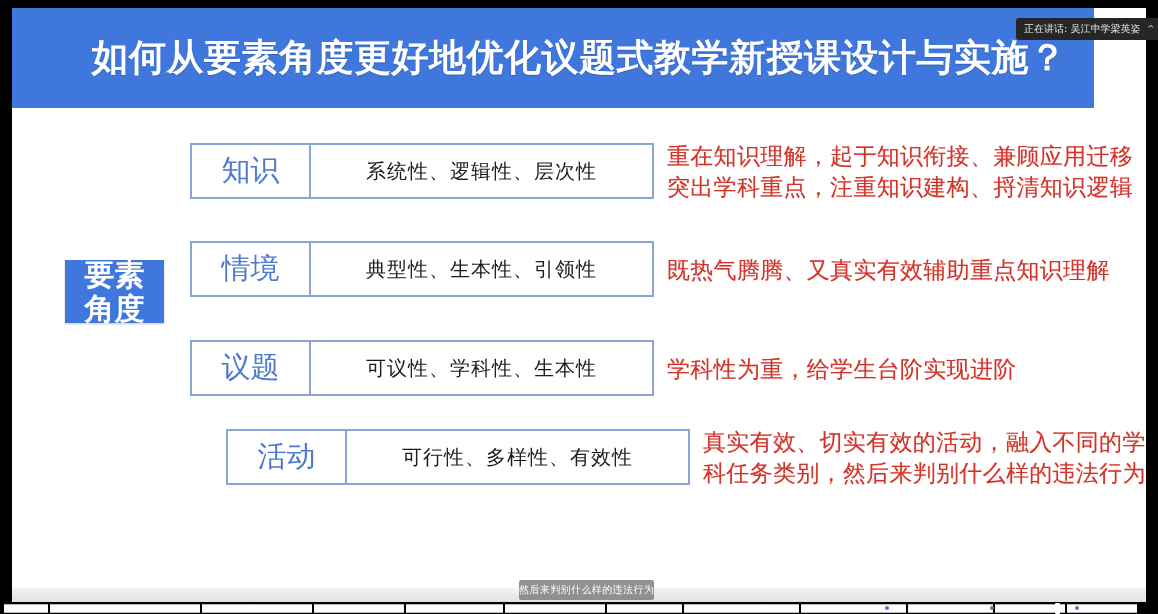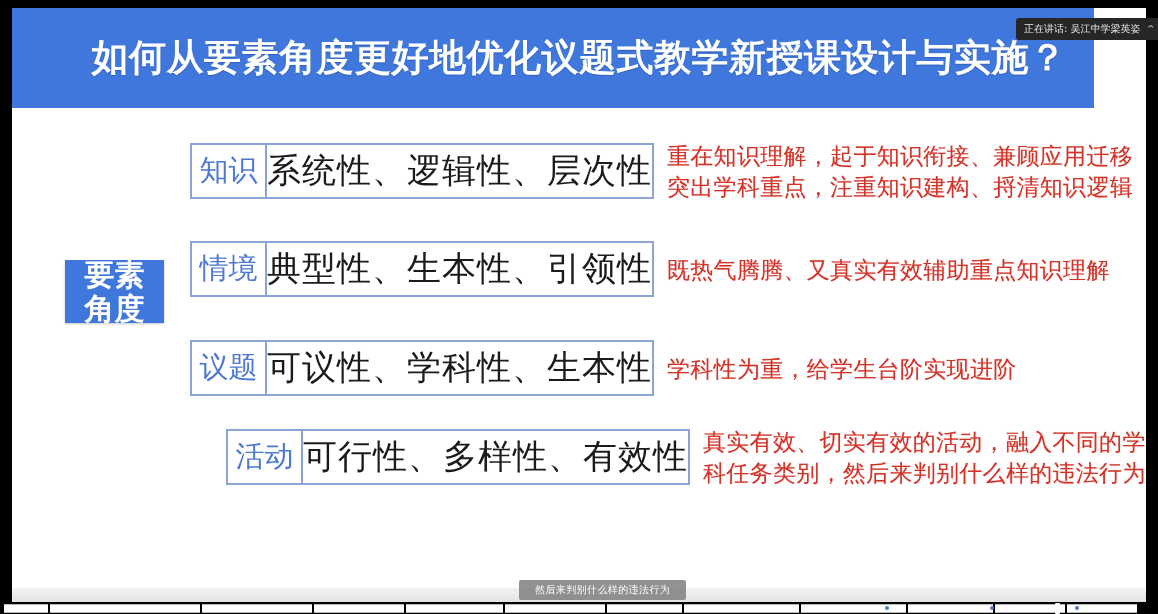--- a/index.html
+++ b/index.html
@@ -128,21 +128,21 @@
     font-weight: 500;
     box-sizing: border-box;
   }
   .cell-val {
     flex: 1;
     display: flex;
     align-items: center;
     justify-content: center;
     color: #1b1b1b;
     font-family: "DejaVu Serif", "Liberation Serif", serif;
-    font-size: 34px;
+    font-size: 20px;
     letter-spacing: 1px;
     white-space: nowrap;
     box-sizing: border-box;
   }
 
   
   .note {
     position: absolute;
     left: 643px;
     width: 482px;
@@ -185,21 +185,21 @@
   
   #caption {
     position: absolute;
     left: 519px;
     top: 580px;
     background: rgba(128,128,128,0.86);
     color: #ffffff;
     font-family: "DejaVu Sans", "Liberation Sans", sans-serif;
     font-size: 10px;
     letter-spacing: 0.4px;
-    padding: 3px 16px;
+    padding: 3px 0;
     border-radius: 2px;
     white-space: nowrap;
     z-index: 35;
   }
 
   
   #player-bar {
     position: absolute;
     left: 12px;
     top: 588px;

